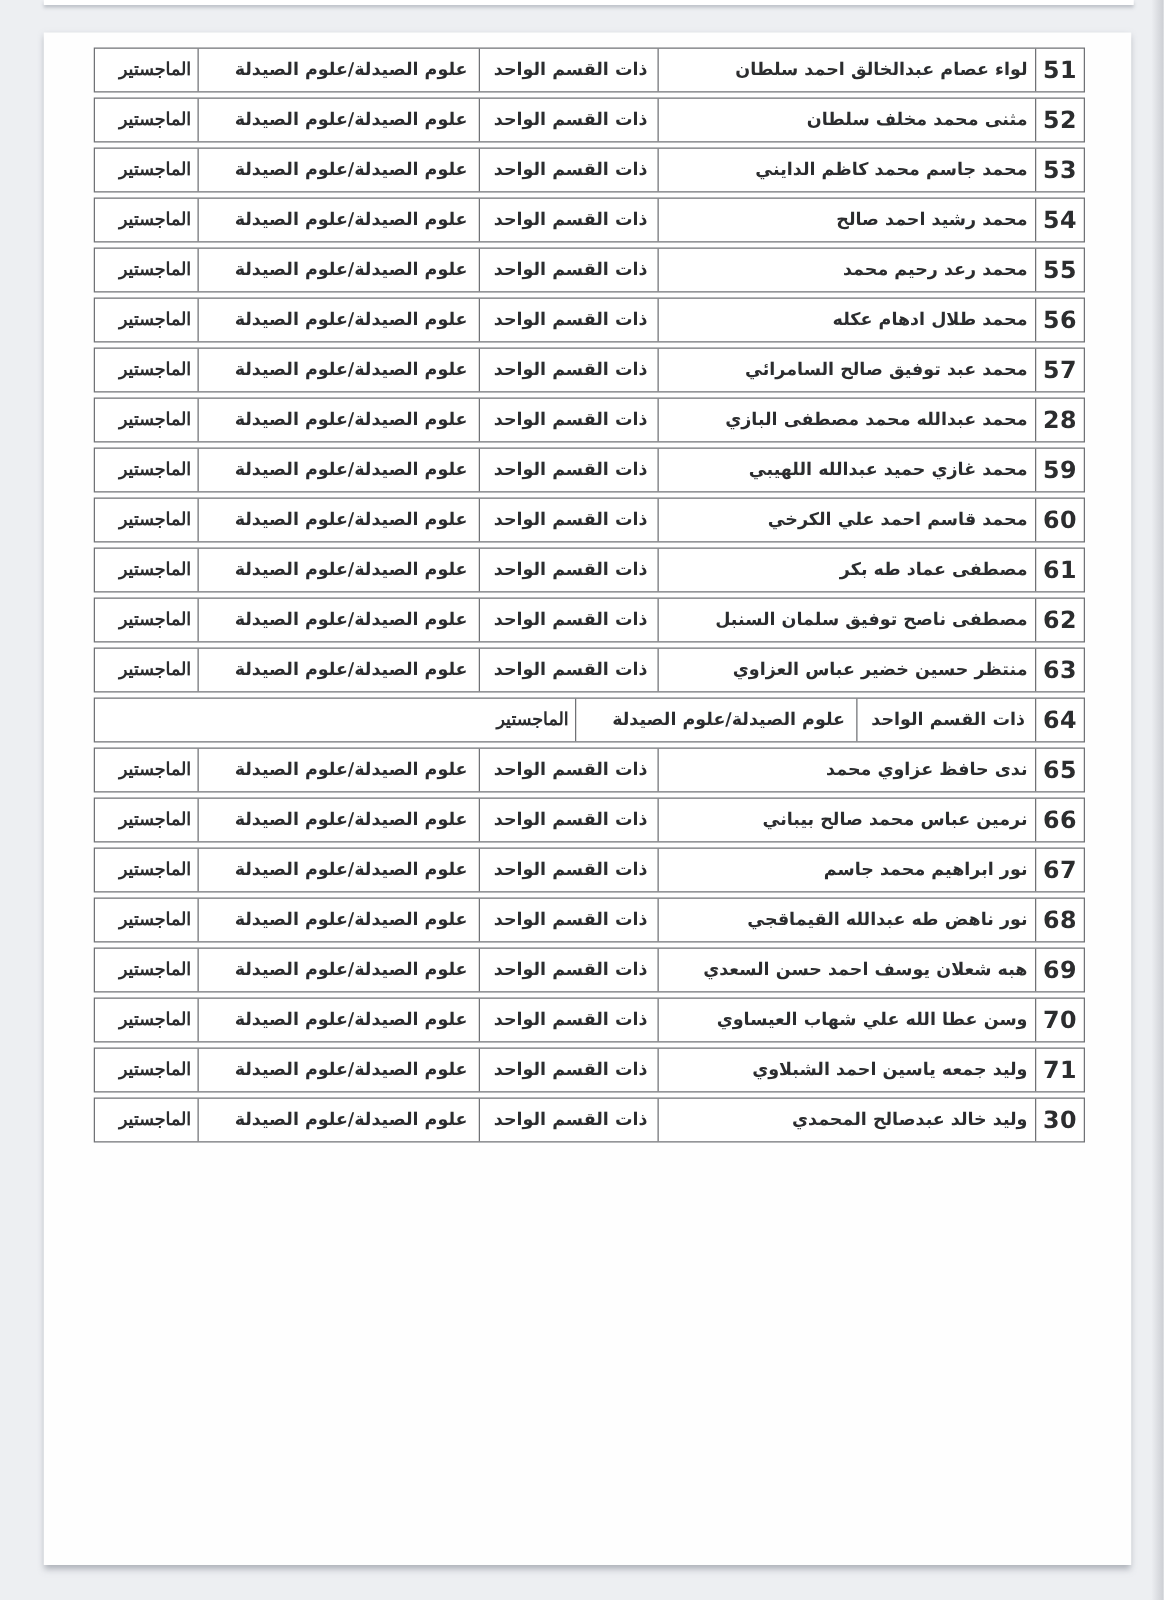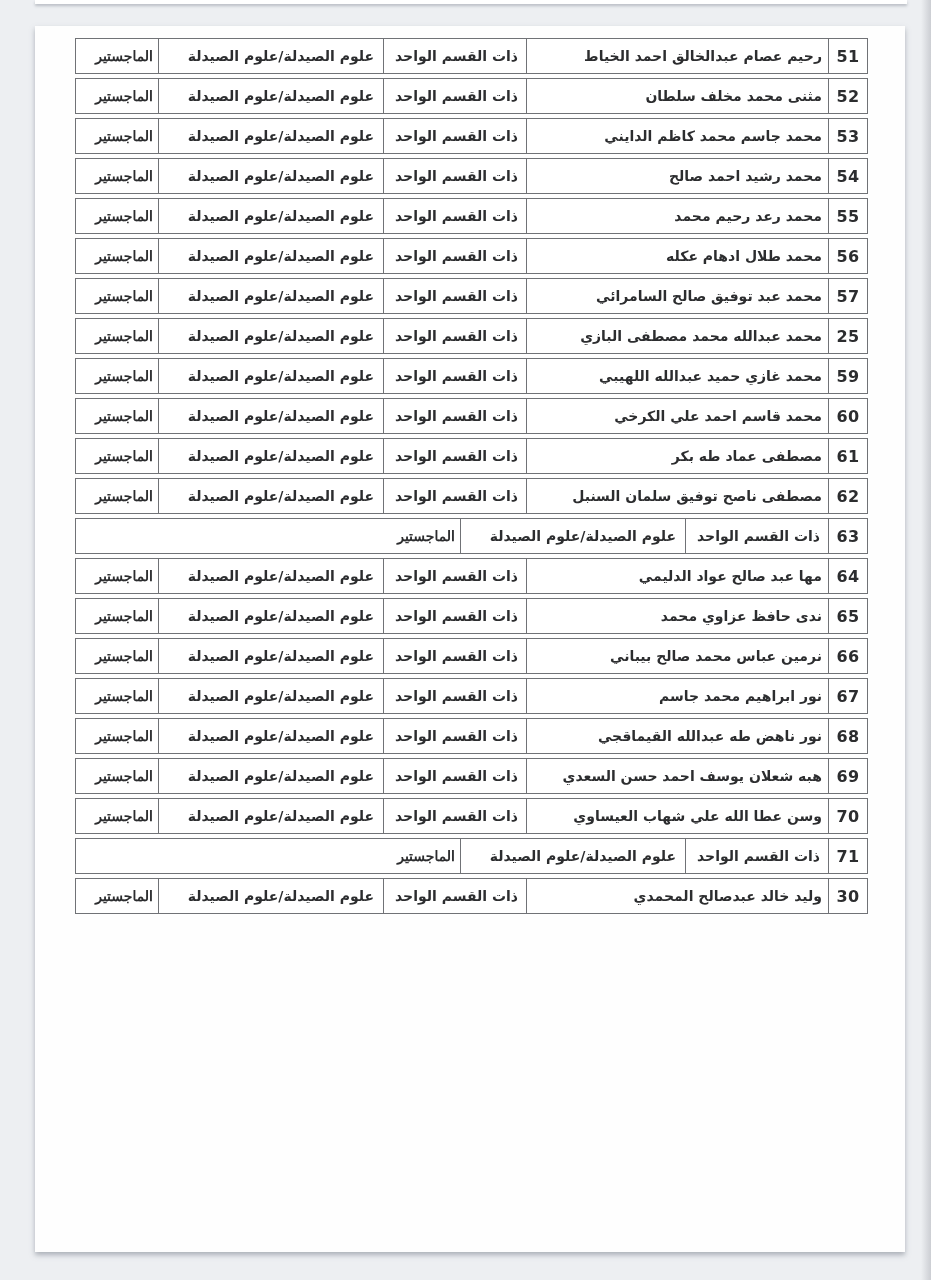--- a/index.html
+++ b/index.html
@@ -68,36 +68,36 @@
     align-items: center;
     box-sizing: border-box;
     color: #2c2d2f;
     font-weight: bold;
     font-size: 14px;
     white-space: nowrap;
     overflow: hidden;
   }
   .cell + .cell { border-inline-start: 1.5px solid #707276; }
 
-  .c-num  { flex: 0 0 38px;  justify-content: center; font-size: 16px; letter-spacing: 0.3px; }
+  .c-num  { flex: 0 0 38px;  justify-content: center; font-size: 19px; letter-spacing: 0.3px; }
   .c-name { flex: 0 0 302px; padding: 0 6px;  justify-content: flex-start; }
   .c-dept { flex: 0 0 143px; padding: 0 8px;  justify-content: flex-start; }
   .c-spec { flex: 0 0 225px; padding: 0 9px;  justify-content: flex-start; }
   .c-deg  { flex: 1 1 auto;  padding: 0 5px;  justify-content: flex-start; font-family: Liberation Serif, serif; }
 </style>
 </head>
 <body>
 
 <div class="viewport">
   <div class="prev-page-edge"></div>
   <div class="page">
     <div class="table-wrap">
         <div class="row">
           <div class="cell c-num">51</div>
-          <div class="cell c-name">رحيم عصام عبدالخالق احمد الخياط</div>
+          <div class="cell c-name">لواء عصام عبدالخالق احمد سلطان</div>
           <div class="cell c-dept">ذات القسم الواحد</div>
           <div class="cell c-spec">علوم الصيدلة/علوم الصيدلة</div>
           <div class="cell c-deg">الماجستير</div>
         </div>
         <div class="row">
           <div class="cell c-num">52</div>
           <div class="cell c-name">مثنى محمد مخلف سلطان</div>
           <div class="cell c-dept">ذات القسم الواحد</div>
           <div class="cell c-spec">علوم الصيدلة/علوم الصيدلة</div>
           <div class="cell c-deg">الماجستير</div>
@@ -131,21 +131,21 @@
           <div class="cell c-deg">الماجستير</div>
         </div>
         <div class="row">
           <div class="cell c-num">57</div>
           <div class="cell c-name">محمد عبد توفيق صالح السامرائي</div>
           <div class="cell c-dept">ذات القسم الواحد</div>
           <div class="cell c-spec">علوم الصيدلة/علوم الصيدلة</div>
           <div class="cell c-deg">الماجستير</div>
         </div>
         <div class="row">
-          <div class="cell c-num">25</div>
+          <div class="cell c-num">28</div>
           <div class="cell c-name">محمد عبدالله محمد مصطفى البازي</div>
           <div class="cell c-dept">ذات القسم الواحد</div>
           <div class="cell c-spec">علوم الصيدلة/علوم الصيدلة</div>
           <div class="cell c-deg">الماجستير</div>
         </div>
         <div class="row">
           <div class="cell c-num">59</div>
           <div class="cell c-name">محمد غازي حميد عبدالله اللهيبي</div>
           <div class="cell c-dept">ذات القسم الواحد</div>
           <div class="cell c-spec">علوم الصيدلة/علوم الصيدلة</div>
@@ -167,27 +167,27 @@
         </div>
         <div class="row">
           <div class="cell c-num">62</div>
           <div class="cell c-name">مصطفى ناصح توفيق سلمان السنبل</div>
           <div class="cell c-dept">ذات القسم الواحد</div>
           <div class="cell c-spec">علوم الصيدلة/علوم الصيدلة</div>
           <div class="cell c-deg">الماجستير</div>
         </div>
         <div class="row">
           <div class="cell c-num">63</div>
+          <div class="cell c-name">منتظر حسين خضير عباس العزاوي</div>
           <div class="cell c-dept">ذات القسم الواحد</div>
           <div class="cell c-spec">علوم الصيدلة/علوم الصيدلة</div>
           <div class="cell c-deg">الماجستير</div>
         </div>
         <div class="row">
           <div class="cell c-num">64</div>
-          <div class="cell c-name">مها عبد صالح عواد الدليمي</div>
           <div class="cell c-dept">ذات القسم الواحد</div>
           <div class="cell c-spec">علوم الصيدلة/علوم الصيدلة</div>
           <div class="cell c-deg">الماجستير</div>
         </div>
         <div class="row">
           <div class="cell c-num">65</div>
           <div class="cell c-name">ندى حافظ عزاوي محمد</div>
           <div class="cell c-dept">ذات القسم الواحد</div>
           <div class="cell c-spec">علوم الصيدلة/علوم الصيدلة</div>
           <div class="cell c-deg">الماجستير</div>
@@ -222,20 +222,21 @@
         </div>
         <div class="row">
           <div class="cell c-num">70</div>
           <div class="cell c-name">وسن عطا الله علي شهاب العيساوي</div>
           <div class="cell c-dept">ذات القسم الواحد</div>
           <div class="cell c-spec">علوم الصيدلة/علوم الصيدلة</div>
           <div class="cell c-deg">الماجستير</div>
         </div>
         <div class="row">
           <div class="cell c-num">71</div>
+          <div class="cell c-name">وليد جمعه ياسين احمد الشبلاوي</div>
           <div class="cell c-dept">ذات القسم الواحد</div>
           <div class="cell c-spec">علوم الصيدلة/علوم الصيدلة</div>
           <div class="cell c-deg">الماجستير</div>
         </div>
         <div class="row">
           <div class="cell c-num">30</div>
           <div class="cell c-name">وليد خالد عبدصالح المحمدي</div>
           <div class="cell c-dept">ذات القسم الواحد</div>
           <div class="cell c-spec">علوم الصيدلة/علوم الصيدلة</div>
           <div class="cell c-deg">الماجستير</div>

